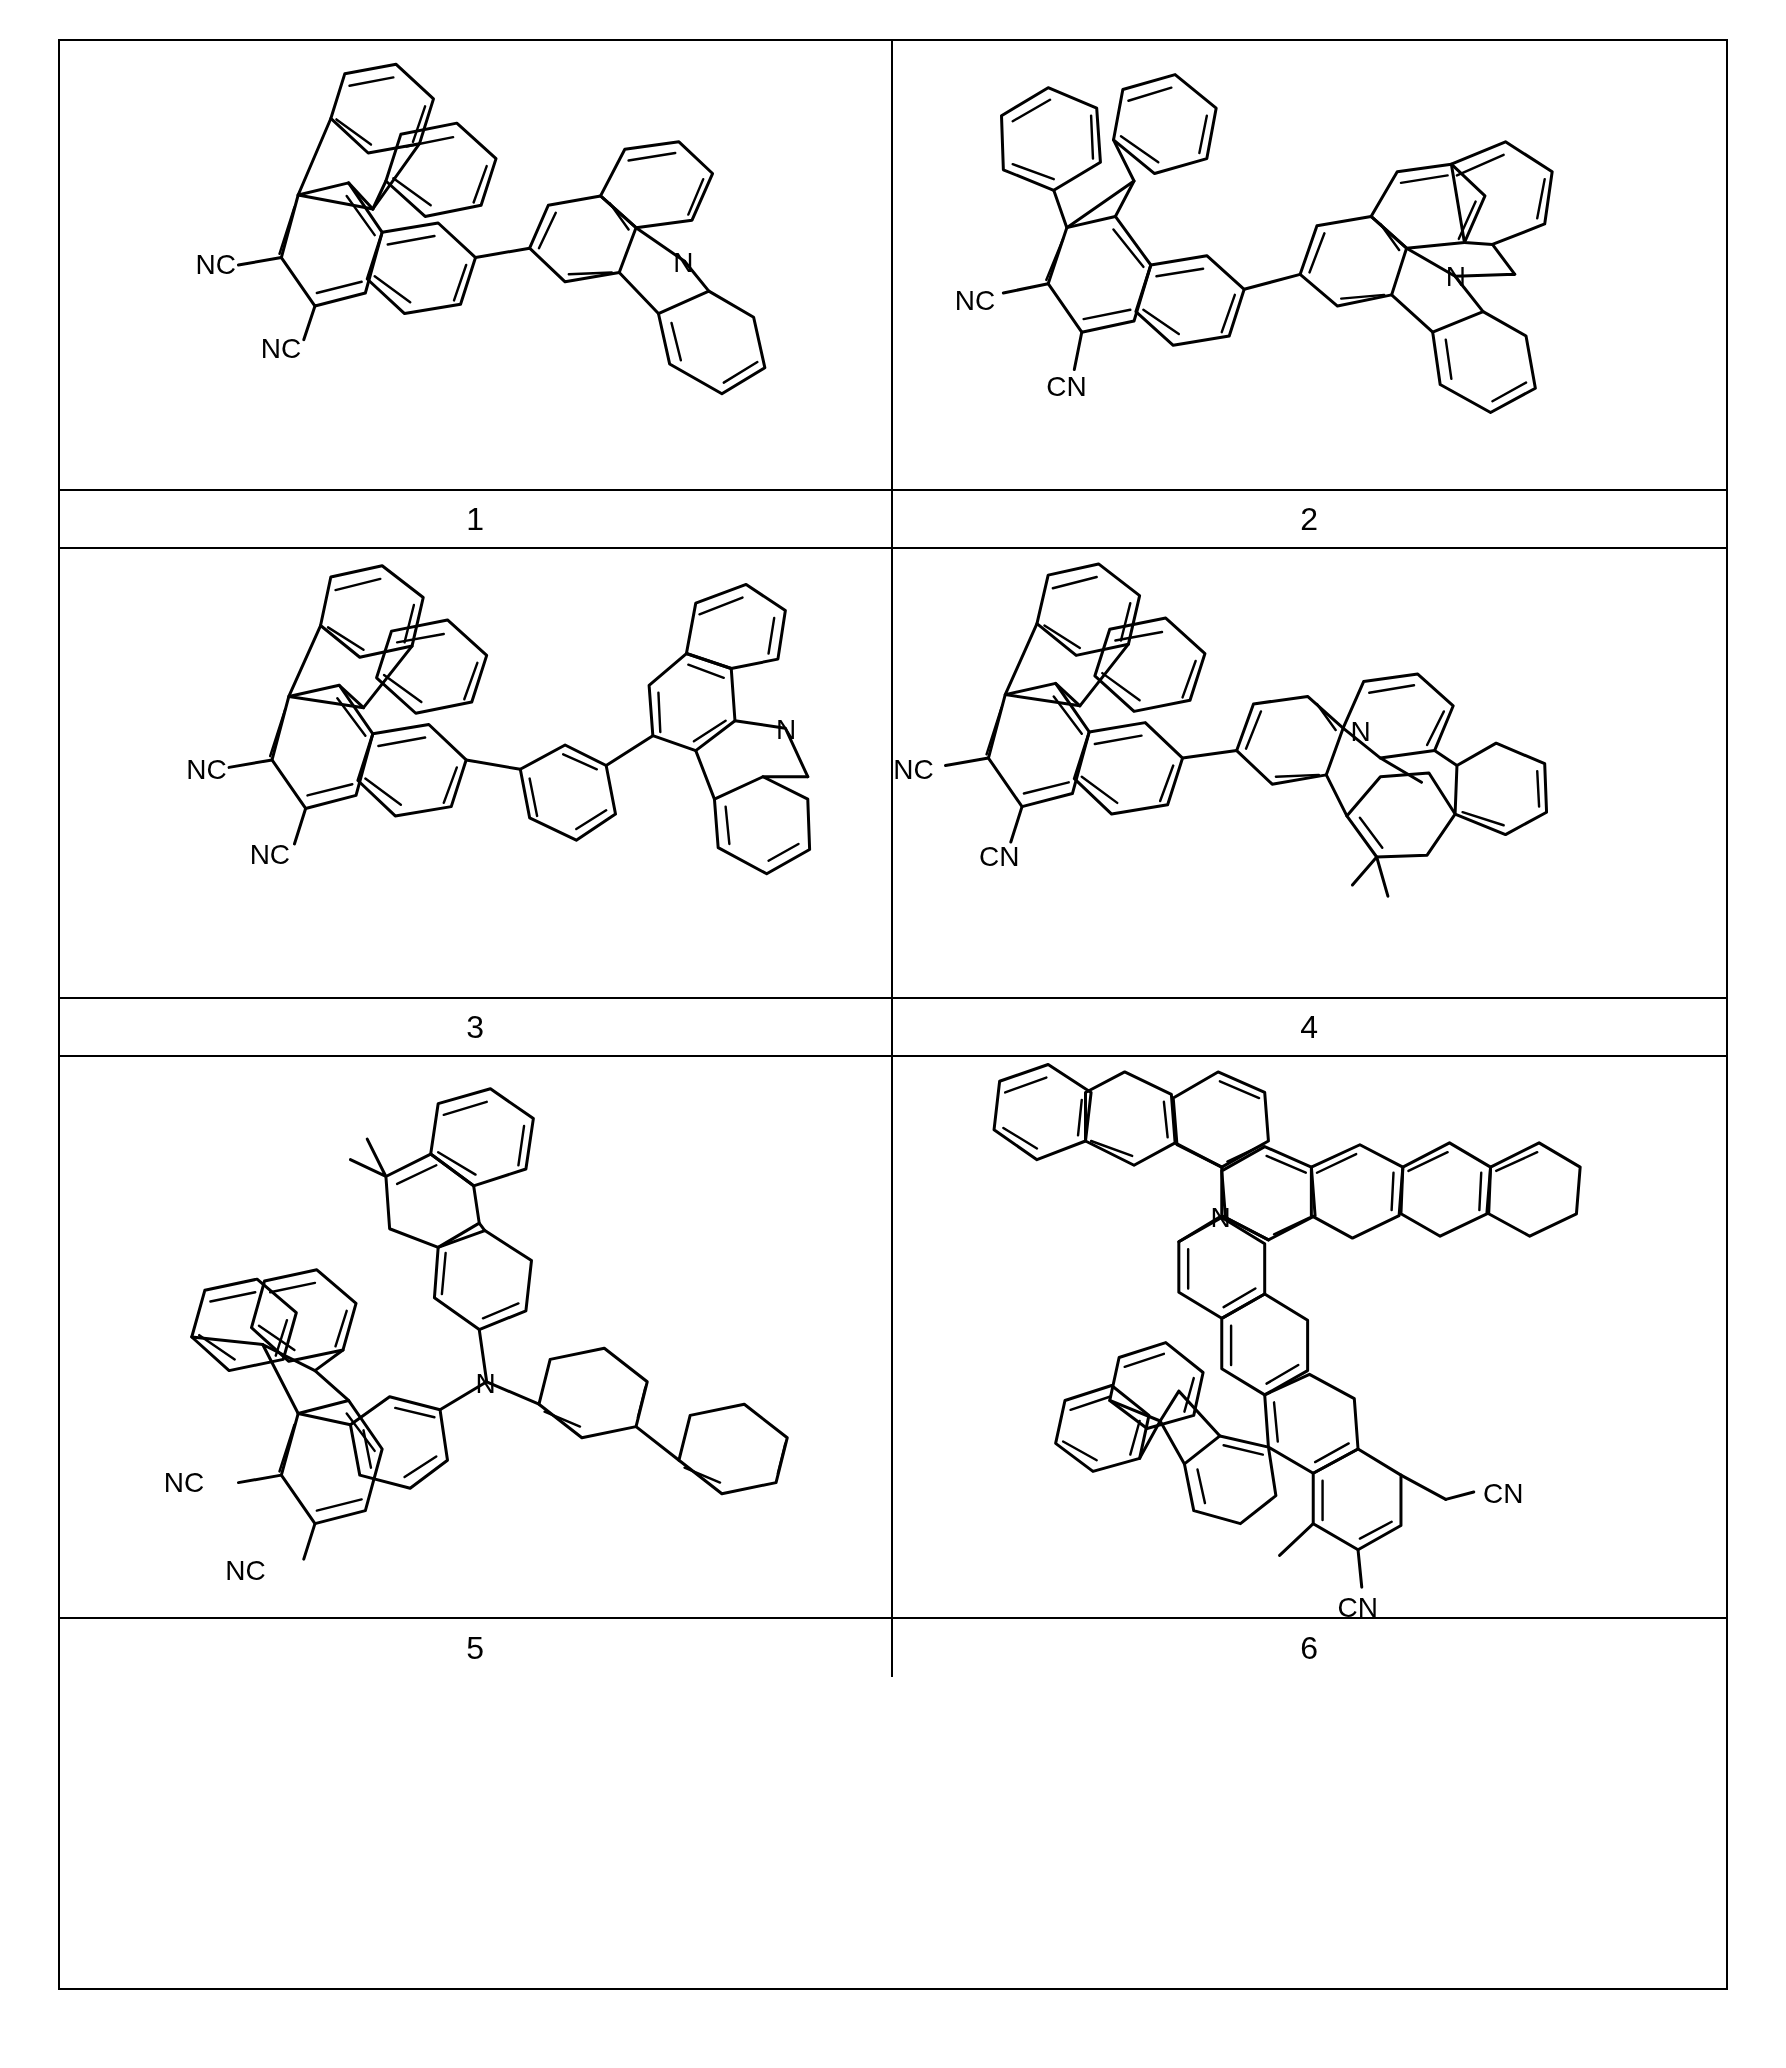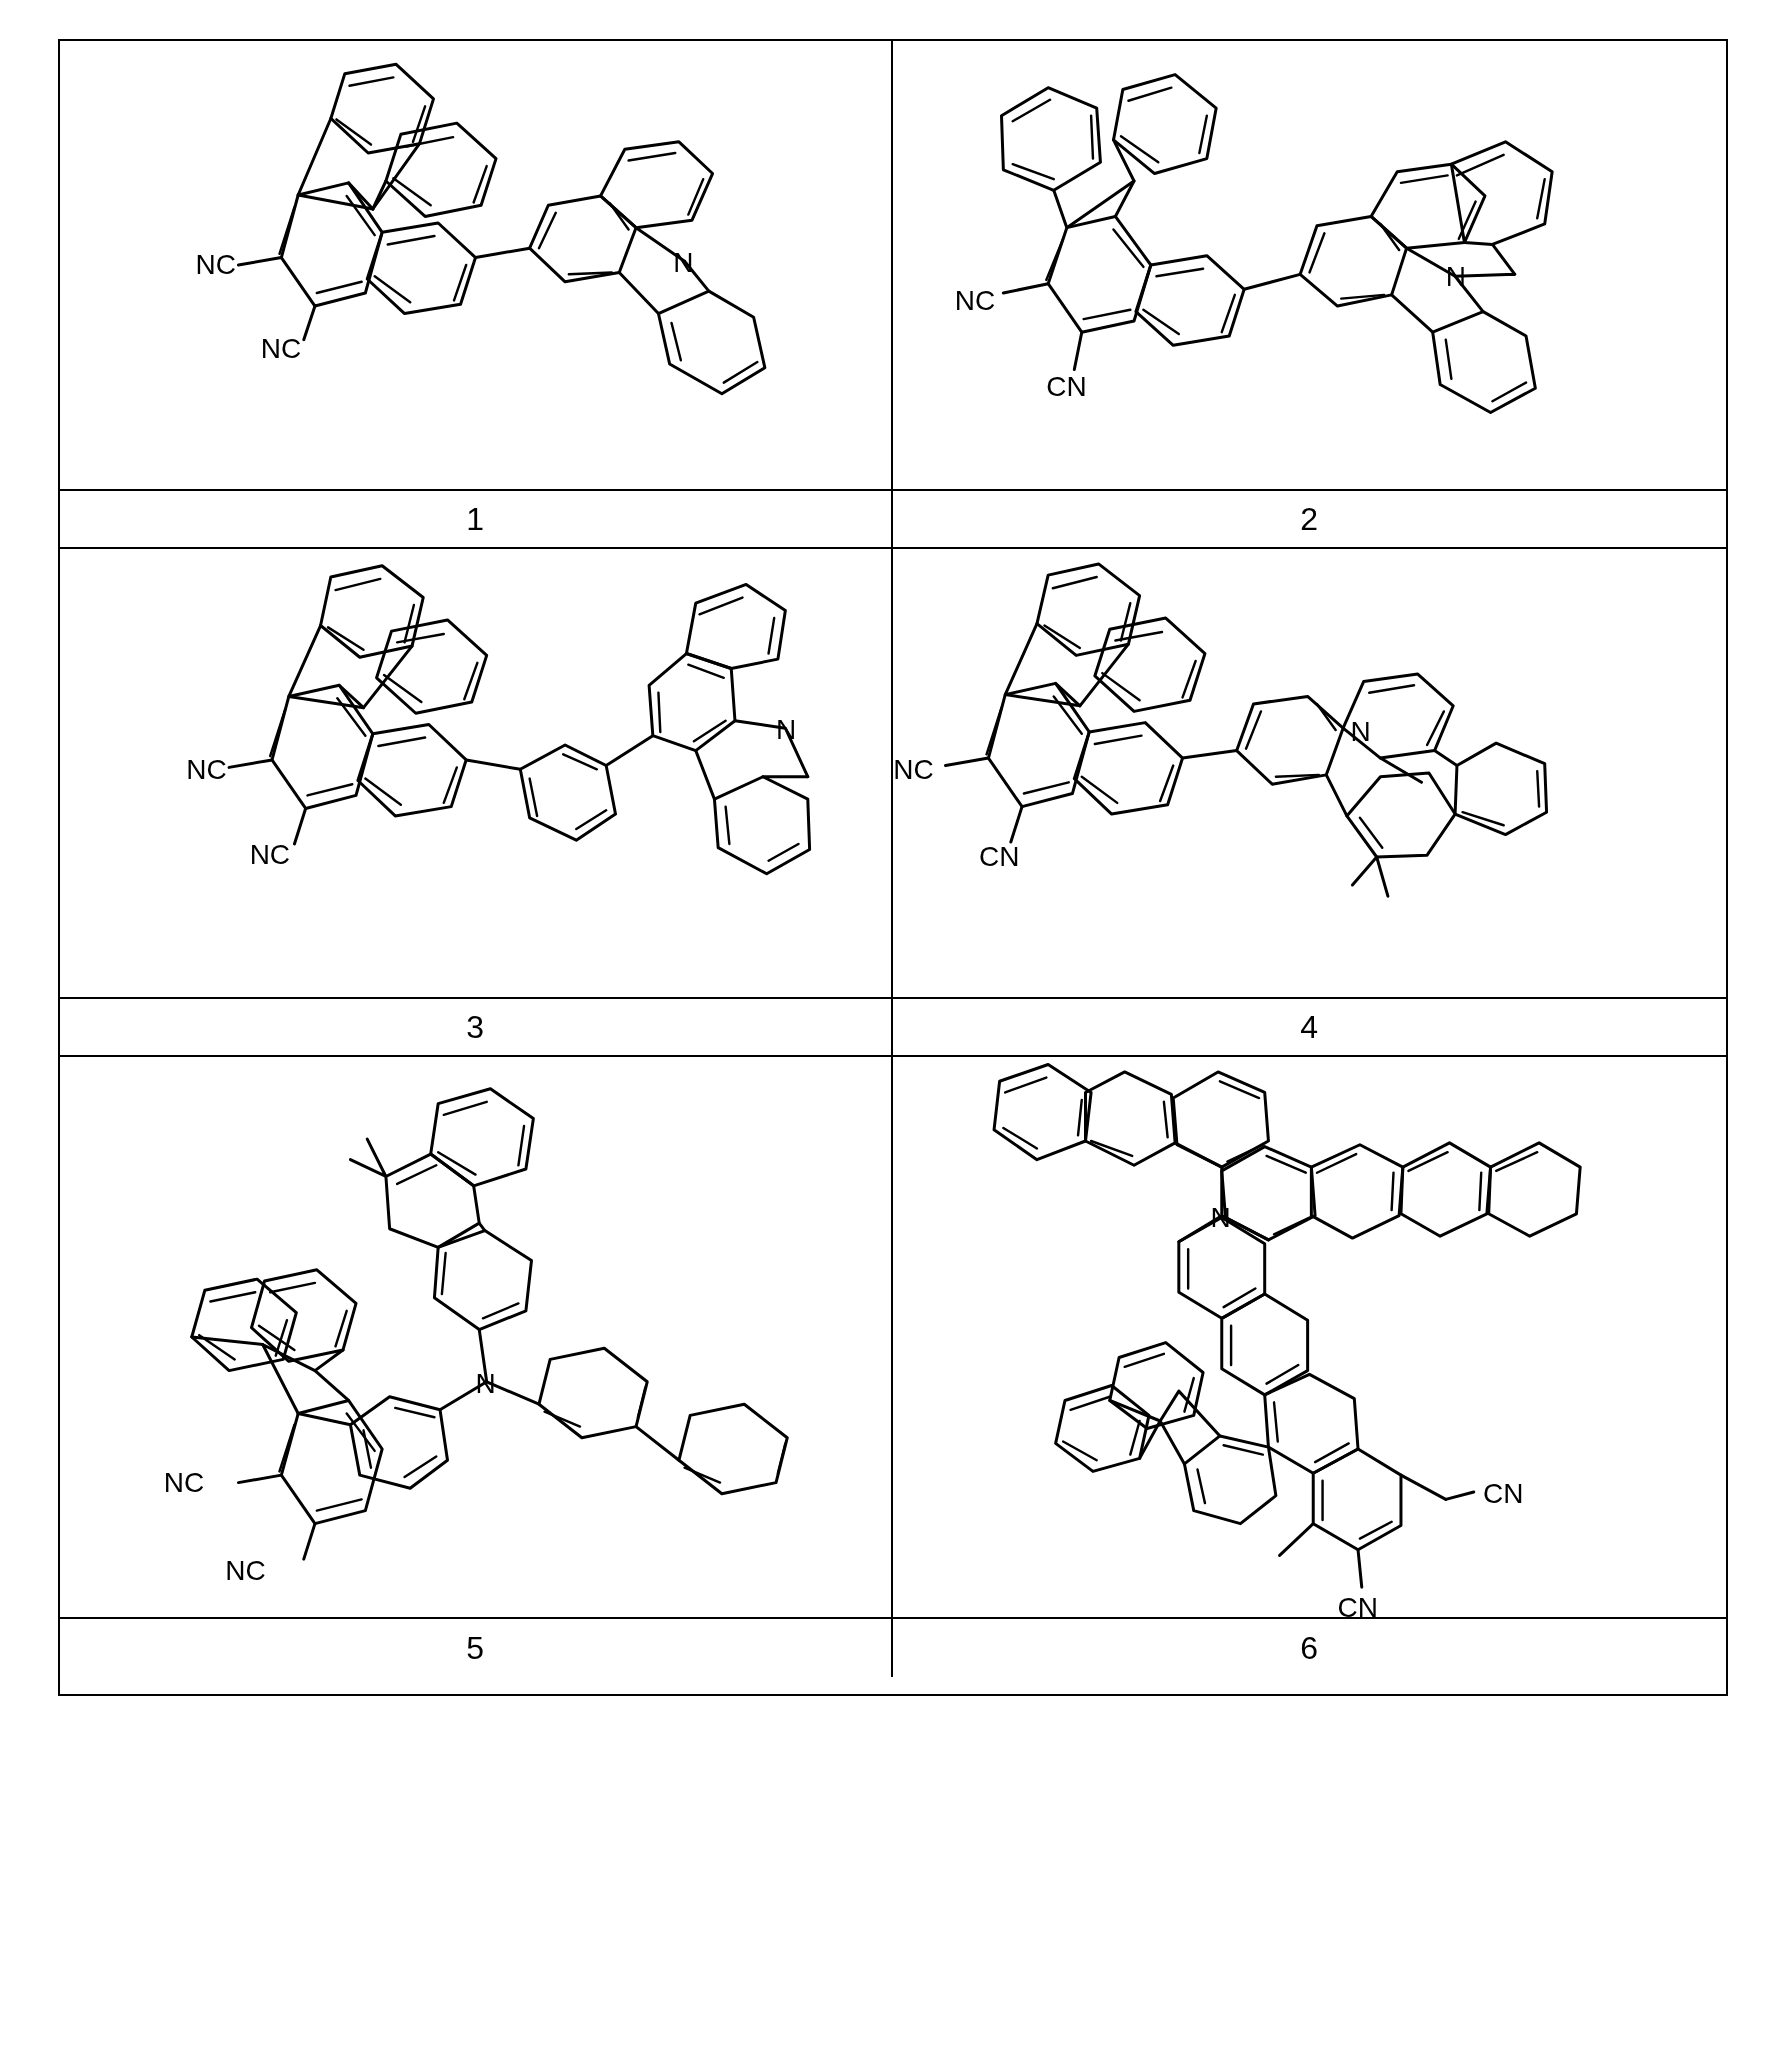--- a/index.html
+++ b/index.html
@@ -13,21 +13,21 @@
     font-family: "Liberation Sans", sans-serif;
     color: #000000;
     position: relative;
     overflow: hidden;
   }
   #sheet {
     position: absolute;
     left: 58px;
     top: 39px;
     width: 1670px;
-    height: 1657px;
+    height: 1951px;
     border: 2.8px solid #000;
     box-sizing: border-box;
     display: grid;
     grid-template-columns: 1fr 1fr;
     grid-template-rows: 450px 58px 450px 58px 562px 58px;
   }
   .cellbox {
     border-right: 2.8px solid #000;
     border-bottom: 2.8px solid #000;
     box-sizing: border-box;

